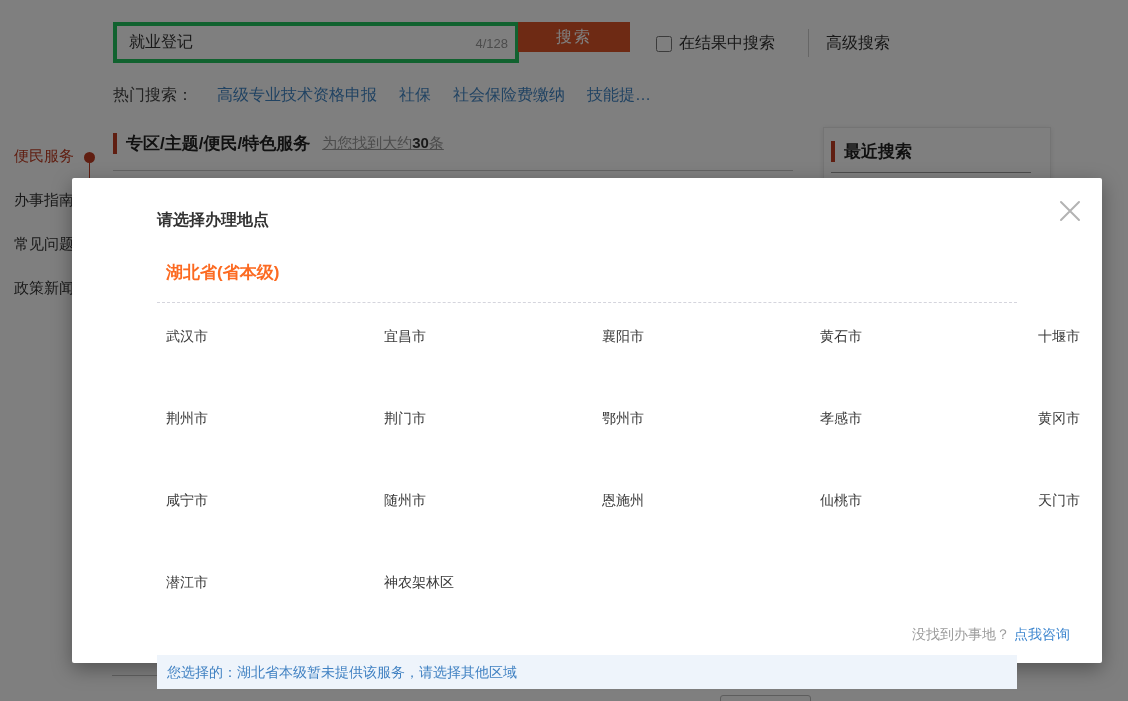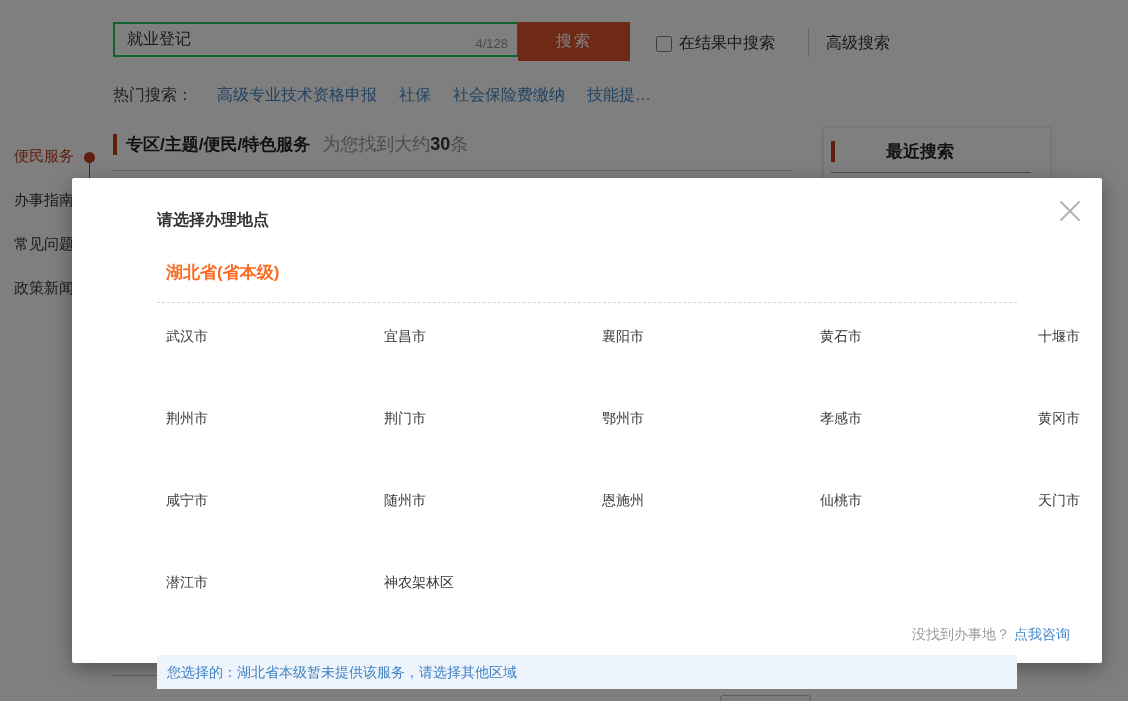--- a/index.html
+++ b/index.html
@@ -3,23 +3,23 @@
 <meta charset="utf-8">
 <style>
   * { margin:0; padding:0; box-sizing:border-box; }
   html,body { width:1128px; height:701px; overflow:hidden; }
   body { position:relative; background:#fff; font-family:"Liberation Sans","DejaVu Sans",sans-serif; color:#333; }
 
   
   .page { position:absolute; inset:0; z-index:0; }
 
   .search-bar { position:absolute; left:113px; top:22px; width:517px; height:41px; }
-  .search-input { position:absolute; left:0; top:0; width:406px; height:35px; border:2px solid #22c55e; background:#fff; font-size:16px; color:#333; padding:0 70px 0 12px; outline:none; font-family:inherit; }
+  .search-input { position:absolute; left:0; top:0; width:406px; height:41px; border:4px solid #22c55e; background:#fff; font-size:16px; color:#333; padding:0 70px 0 12px; outline:none; font-family:inherit; }
   .char-count { position:absolute; right:122px; top:14px; font-size:13px; color:#999; }
-  .search-btn { position:absolute; right:0; top:0; width:112px; height:39px; background:#dc5428; color:#fff; font-size:16px; border:none; cursor:pointer; font-family:inherit; letter-spacing:2px; }
+  .search-btn { position:absolute; right:0; top:0; width:112px; height:30px; background:#dc5428; color:#fff; font-size:16px; border:none; cursor:pointer; font-family:inherit; letter-spacing:2px; }
 
   .in-results { position:absolute; left:656px; top:33px; display:flex; align-items:center; }
   .in-results input { width:16px; height:16px; margin-right:7px; }
   .in-results label { font-size:16px; color:#333; }
   .v-divider { position:absolute; left:808px; top:29px; width:1px; height:28px; background:#ccc; }
   .advanced { position:absolute; left:826px; top:33px; font-size:16px; color:#333; cursor:pointer; }
 
   .hot-row { position:absolute; left:113px; top:85px; display:flex; font-size:16px; }
   .hot-label { color:#444; margin-right:24px; }
   .hot-links { display:flex; gap:22px; }
@@ -28,26 +28,26 @@
   .sidebar { position:absolute; left:14px; top:147px; }
   .side-item { position:relative; font-size:15px; color:#333; margin-bottom:25px; cursor:pointer; white-space:nowrap; }
   .side-item .dot { display:none; }
   .side-item.active { color:#c03c22; }
   .side-item.active .dot { display:inline-block; position:relative; width:11px; height:11px; border-radius:50%; background:#c03c22; margin-left:10px; vertical-align:middle; }
   .side-item.active .dot::after { content:''; position:absolute; left:5px; top:11px; width:1px; height:18px; background:#c03c22; }
 
   .results-header { position:absolute; left:113px; top:132px; display:flex; align-items:center; }
   .accent-bar { width:4px; height:21px; background:#c03c22; margin-right:9px; }
   .results-title { font-size:17px; font-weight:bold; color:#222; }
-  .results-summary { font-size:18px; color:#999; margin-left:12px; }
+  .results-summary { font-size:15px; color:#999; margin-left:12px;text-decoration:underline; }
   .results-summary b { color:#333; }
   .header-underline { position:absolute; left:113px; top:170px; width:680px; border-top:1px solid #c9c9c9; }
 
   .recent-panel { position:absolute; left:823px; top:127px; width:228px; height:320px; background:#fff; border:1px solid #e9e9e9; box-shadow:0 1px 6px rgba(0,0,0,0.10); }
-  .recent-head { display:flex; align-items:center; margin:12px 0 0 7px;gap:42px; }
+  .recent-head { display:flex; align-items:center; margin:12px 0 0 7px; }
   .recent-title { font-size:17px; font-weight:bold; color:#222; }
   .recent-underline { margin:9px 0 0 7px; width:200px; border-top:1px solid #9c9c9c; }
 
   .bottom-line { position:absolute; left:112px; top:675px; width:702px; border-top:1px solid #c2c2c2; }
   .bottom-box { position:absolute; left:720px; top:695px; width:91px; height:30px; border:1px solid #bbb; border-radius:3px; background:#fafafa; }
 
   
   .overlay { position:absolute; inset:0; background:rgba(0,0,0,0.5); z-index:10; }
 
   

